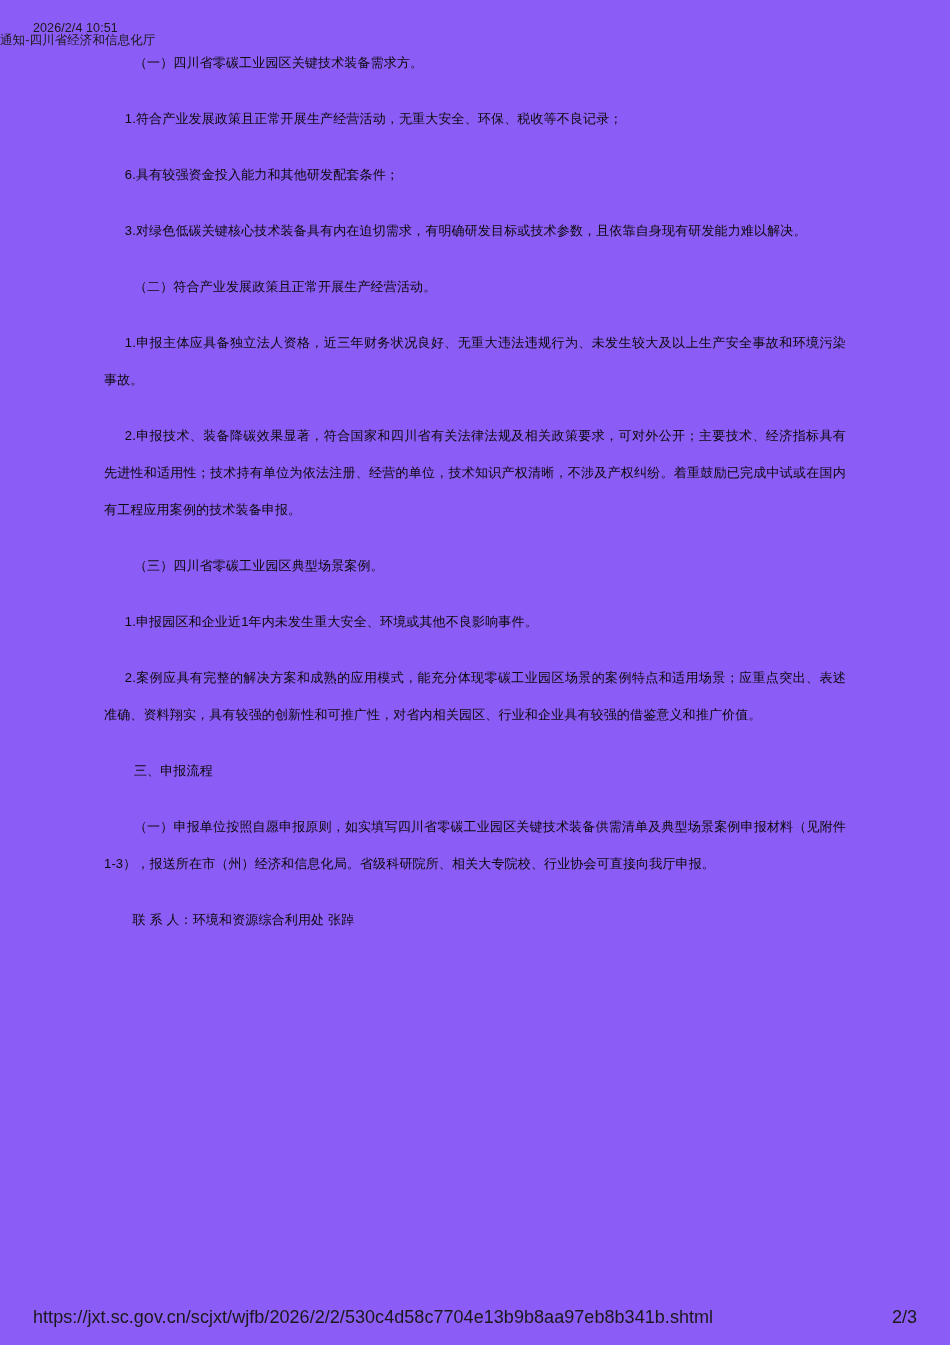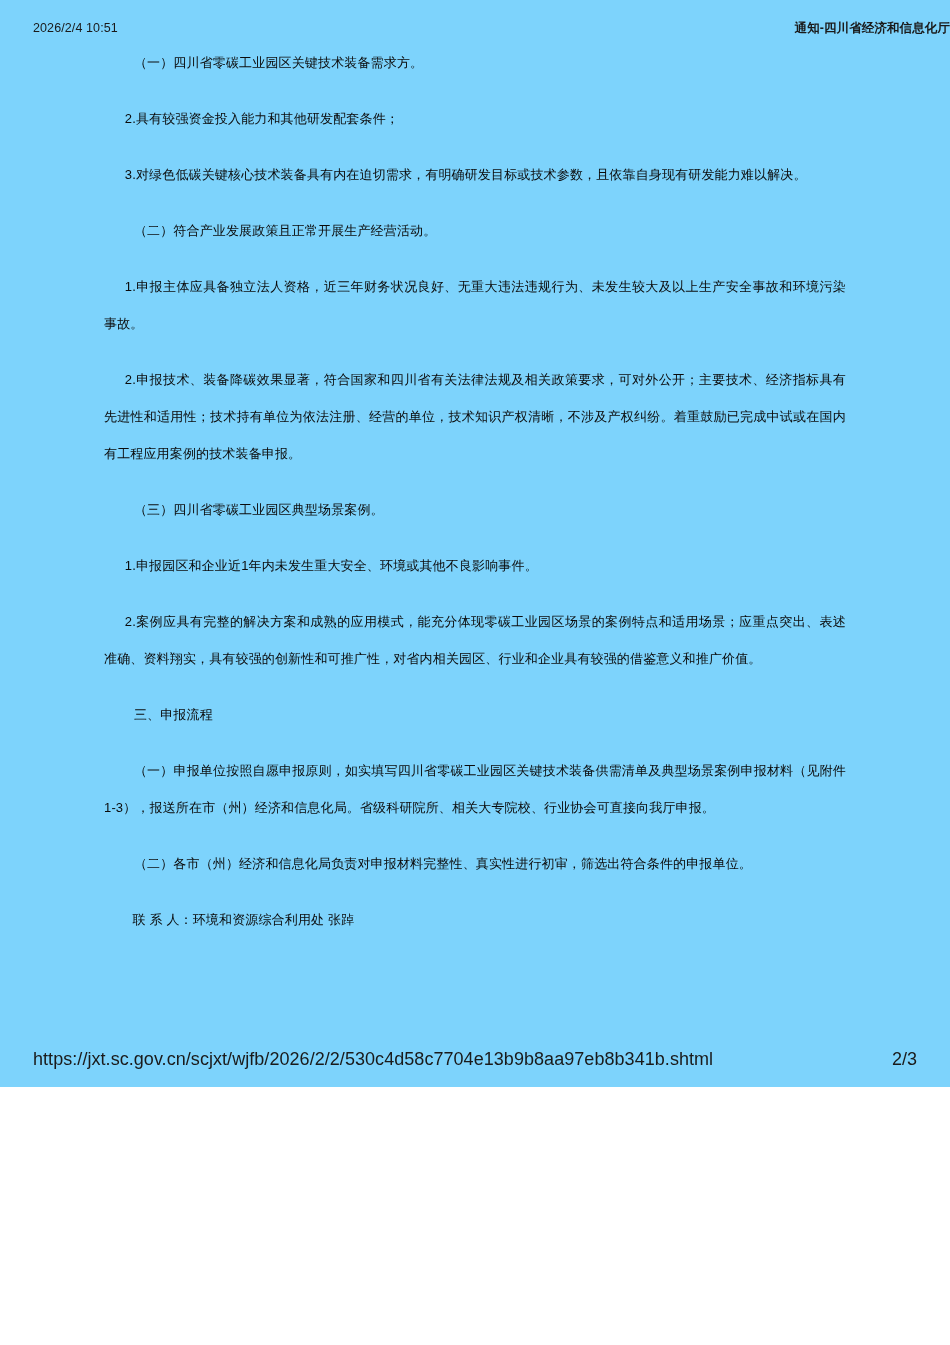--- a/index.html
+++ b/index.html
@@ -9,22 +9,22 @@
     background: #ffffff;
   }
   body {
     font-family: "Liberation Sans", "DejaVu Sans", sans-serif;
     color: #000000;
     -webkit-font-smoothing: antialiased;
   }
   .page {
     position: relative;
     width: 950px;
-    height: 1087px;
-    background: #7dd3fc;
+    height: 1345px;
+    background: #8b5cf6;
     overflow: hidden;
     box-sizing: border-box;
   }
 
   
   .print-header {
     position: absolute;
     top: 18px;
     left: 0;
     width: 950px;
@@ -36,26 +36,25 @@
   .print-header .hdr-date {
     position: absolute;
     left: 33px;
     top: 0;
     white-space: nowrap;
     letter-spacing: 0.1px;
   }
   .print-header .hdr-title {
     position: absolute;
     left: 0;
-    top: 0;
+    top: 12px;
     width: 950px;
-    text-align: right;
+    text-align: left;
     white-space: nowrap;
     letter-spacing: 0.1px;
-    font-weight: bold;
   }
 
   
   .doc-body {
     position: absolute;
     left: 104px;
     top: 44px;
     width: 742px;
   }
 
@@ -111,31 +110,31 @@
 
 <div class="page">
 
   <div class="print-header">
     <span class="hdr-date">2026/2/4 10:51</span>
     <span class="hdr-title">通知-四川省经济和信息化厅</span>
   </div>
 
   <div class="doc-body">
     <p class="para heading">（一）四川省零碳工业园区关键技术装备需求方。</p>
-    <p class="para indent-item">2.具有较强资金投入能力和其他研发配套条件；</p>
+    <p class="para indent-item">1.符合产业发展政策且正常开展生产经营活动，无重大安全、环保、税收等不良记录；</p>
+    <p class="para indent-item">6.具有较强资金投入能力和其他研发配套条件；</p>
     <p class="para indent-item">3.对绿色低碳关键核心技术装备具有内在迫切需求，有明确研发目标或技术参数，且依靠自身现有研发能力难以解决。</p>
     <p class="para heading">（二）符合产业发展政策且正常开展生产经营活动。</p>
     <p class="para indent-item">1.申报主体应具备独立法人资格，近三年财务状况良好、无重大违法违规行为、未发生较大及以上生产安全事故和环境污染事故。</p>
     <p class="para indent-item">2.申报技术、装备降碳效果显著，符合国家和四川省有关法律法规及相关政策要求，可对外公开；主要技术、经济指标具有先进性和适用性；技术持有单位为依法注册、经营的单位，技术知识产权清晰，不涉及产权纠纷。着重鼓励已完成中试或在国内有工程应用案例的技术装备申报。</p>
     <p class="para heading">（三）四川省零碳工业园区典型场景案例。</p>
     <p class="para indent-item">1.申报园区和企业近1年内未发生重大安全、环境或其他不良影响事件。</p>
     <p class="para indent-item">2.案例应具有完整的解决方案和成熟的应用模式，能充分体现零碳工业园区场景的案例特点和适用场景；应重点突出、表述准确、资料翔实，具有较强的创新性和可推广性，对省内相关园区、行业和企业具有较强的借鉴意义和推广价值。</p>
     <p class="para heading">三、申报流程</p>
     <p class="para heading">（一）申报单位按照自愿申报原则，如实填写四川省零碳工业园区关键技术装备供需清单及典型场景案例申报材料（见附件1-3），报送所在市（州）经济和信息化局。省级科研院所、相关大专院校、行业协会可直接向我厅申报。</p>
-    <p class="para heading">（二）各市（州）经济和信息化局负责对申报材料完整性、真实性进行初审，筛选出符合条件的申报单位。</p>
     <p class="para contact">联 系 人：环境和资源综合利用处 张踔</p>
   </div>
 
   <div class="print-footer">
     <span class="ftr-url">https://jxt.sc.gov.cn/scjxt/wjfb/2026/2/2/530c4d58c7704e13b9b8aa97eb8b341b.shtml</span>
     <span class="ftr-page">2/3</span>
   </div>
 
 </div>
 

